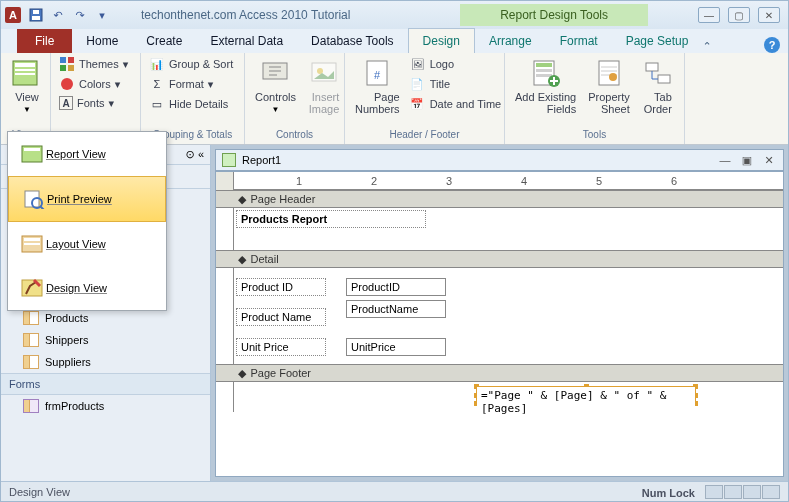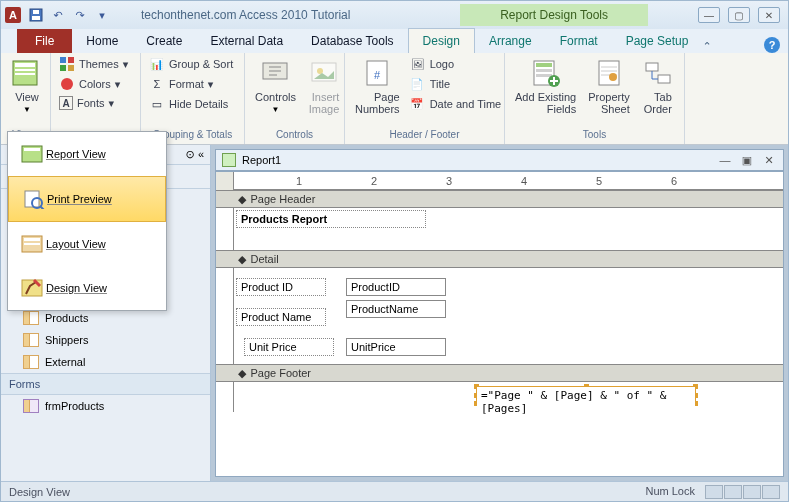--- a/index.html
+++ b/index.html
@@ -57,21 +57,21 @@
 .section-bar::before{content:"";position:absolute;}
 .design-area{position:relative;background:#fff;background-image:radial-gradient(#c8c8c8 0.5px,transparent 0.5px);background-size:4px 4px;padding-left:18px;}
 .vruler{position:absolute;left:0;top:0;bottom:0;width:18px;background:#fff;border-right:1px solid #888;}
 .design-area .ctrl{position:absolute;border:1px solid #888;background:#fff;padding:2px 4px;font-size:11px;}
 .design-area .lbl-ctrl{border:1px dotted #888;background:transparent;}
 .big-title{font-size:18px;font-weight:bold;}
 .page-expr{border:1px solid #e0a030;font-family:monospace;font-size:10px;}
 .handles{position:absolute;border:1px solid #e0a030;}
 .handles .h{position:absolute;width:5px;height:5px;background:#e0a030;}
 .statusbar{position:absolute;left:0;right:0;bottom:0;height:20px;background:#e0e8f0;border-top:1px solid #b0c4d8;display:flex;align-items:center;padding:0 8px;color:#4a5060;font-size:11px;}
-.statusbar .right{margin-left:auto;display:flex;gap:10px;align-items:flex-start;}
+.statusbar .right{margin-left:auto;display:flex;gap:10px;align-items:flex-end;font-weight:bold;}
 .view-btns{display:flex;gap:1px;}
 .view-btns span{width:18px;height:14px;background:#d0dce8;border:1px solid #a0b0c0;}
 svg{display:block;}
 </style>
 </head>
 <body>
 
 <div class="titlebar">
   <div class="app-icon">A</div>
   <div class="qat">
@@ -314,21 +314,21 @@
     <div class="nav-obj">
         <div class="nic"></div>
         <span>Products</span>
       </div>
     <div class="nav-obj">
         <div class="nic"></div>
         <span>Shippers</span>
       </div>
     <div class="nav-obj">
         <div class="nic"></div>
-        <span>External</span>
+        <span>Suppliers</span>
       </div>
     <div class="nav-cat">Forms</div>
     <div class="nav-obj nav-form">
         <div class="nic"></div>
         <span>frmProducts</span>
       </div>
   </div>
   <div class="work">
     <div class="doc-tab">
       <div class="ric"></div>
@@ -354,21 +354,21 @@
         <div class="vruler"></div>
         <div class="ctrl big-title" style="left:20px;top:2px;width:190px;border:1px dotted #888;background:transparent">Products Report</div>
       </div>
       <div class="section-bar">◆ <span>Detail</span></div>
       <div class="design-area" style="height:96px">
         <div class="vruler"></div>
         <div class="ctrl lbl-ctrl" style="left:20px;top:10px;width:90px">Product ID</div>
         <div class="ctrl" style="left:130px;top:10px;width:100px">ProductID</div>
         <div class="ctrl lbl-ctrl" style="left:20px;top:40px;width:90px">Product Name</div>
         <div class="ctrl" style="left:130px;top:32px;width:100px">ProductName</div>
-        <div class="ctrl lbl-ctrl" style="left:28px;top:70px;width:90px">Unit Price</div>
+        <div class="ctrl lbl-ctrl" style="left:20px;top:70px;width:90px">Unit Price</div>
         <div class="ctrl" style="left:130px;top:70px;width:100px">UnitPrice</div>
       </div>
       <div class="section-bar">◆ <span>Page Footer</span></div>
       <div class="design-area" style="height:30px">
         <div class="vruler"></div>
         <div class="handles" style="left:260px;top:4px;width:220px;height:18px">
           <div class="h" style="left:-3px;top:-3px"></div>
             <div class="h" style="right:-3px;top:-3px"></div>
           <div class="h" style="left:-3px;bottom:-3px"></div>
             <div class="h" style="right:-3px;bottom:-3px"></div>

